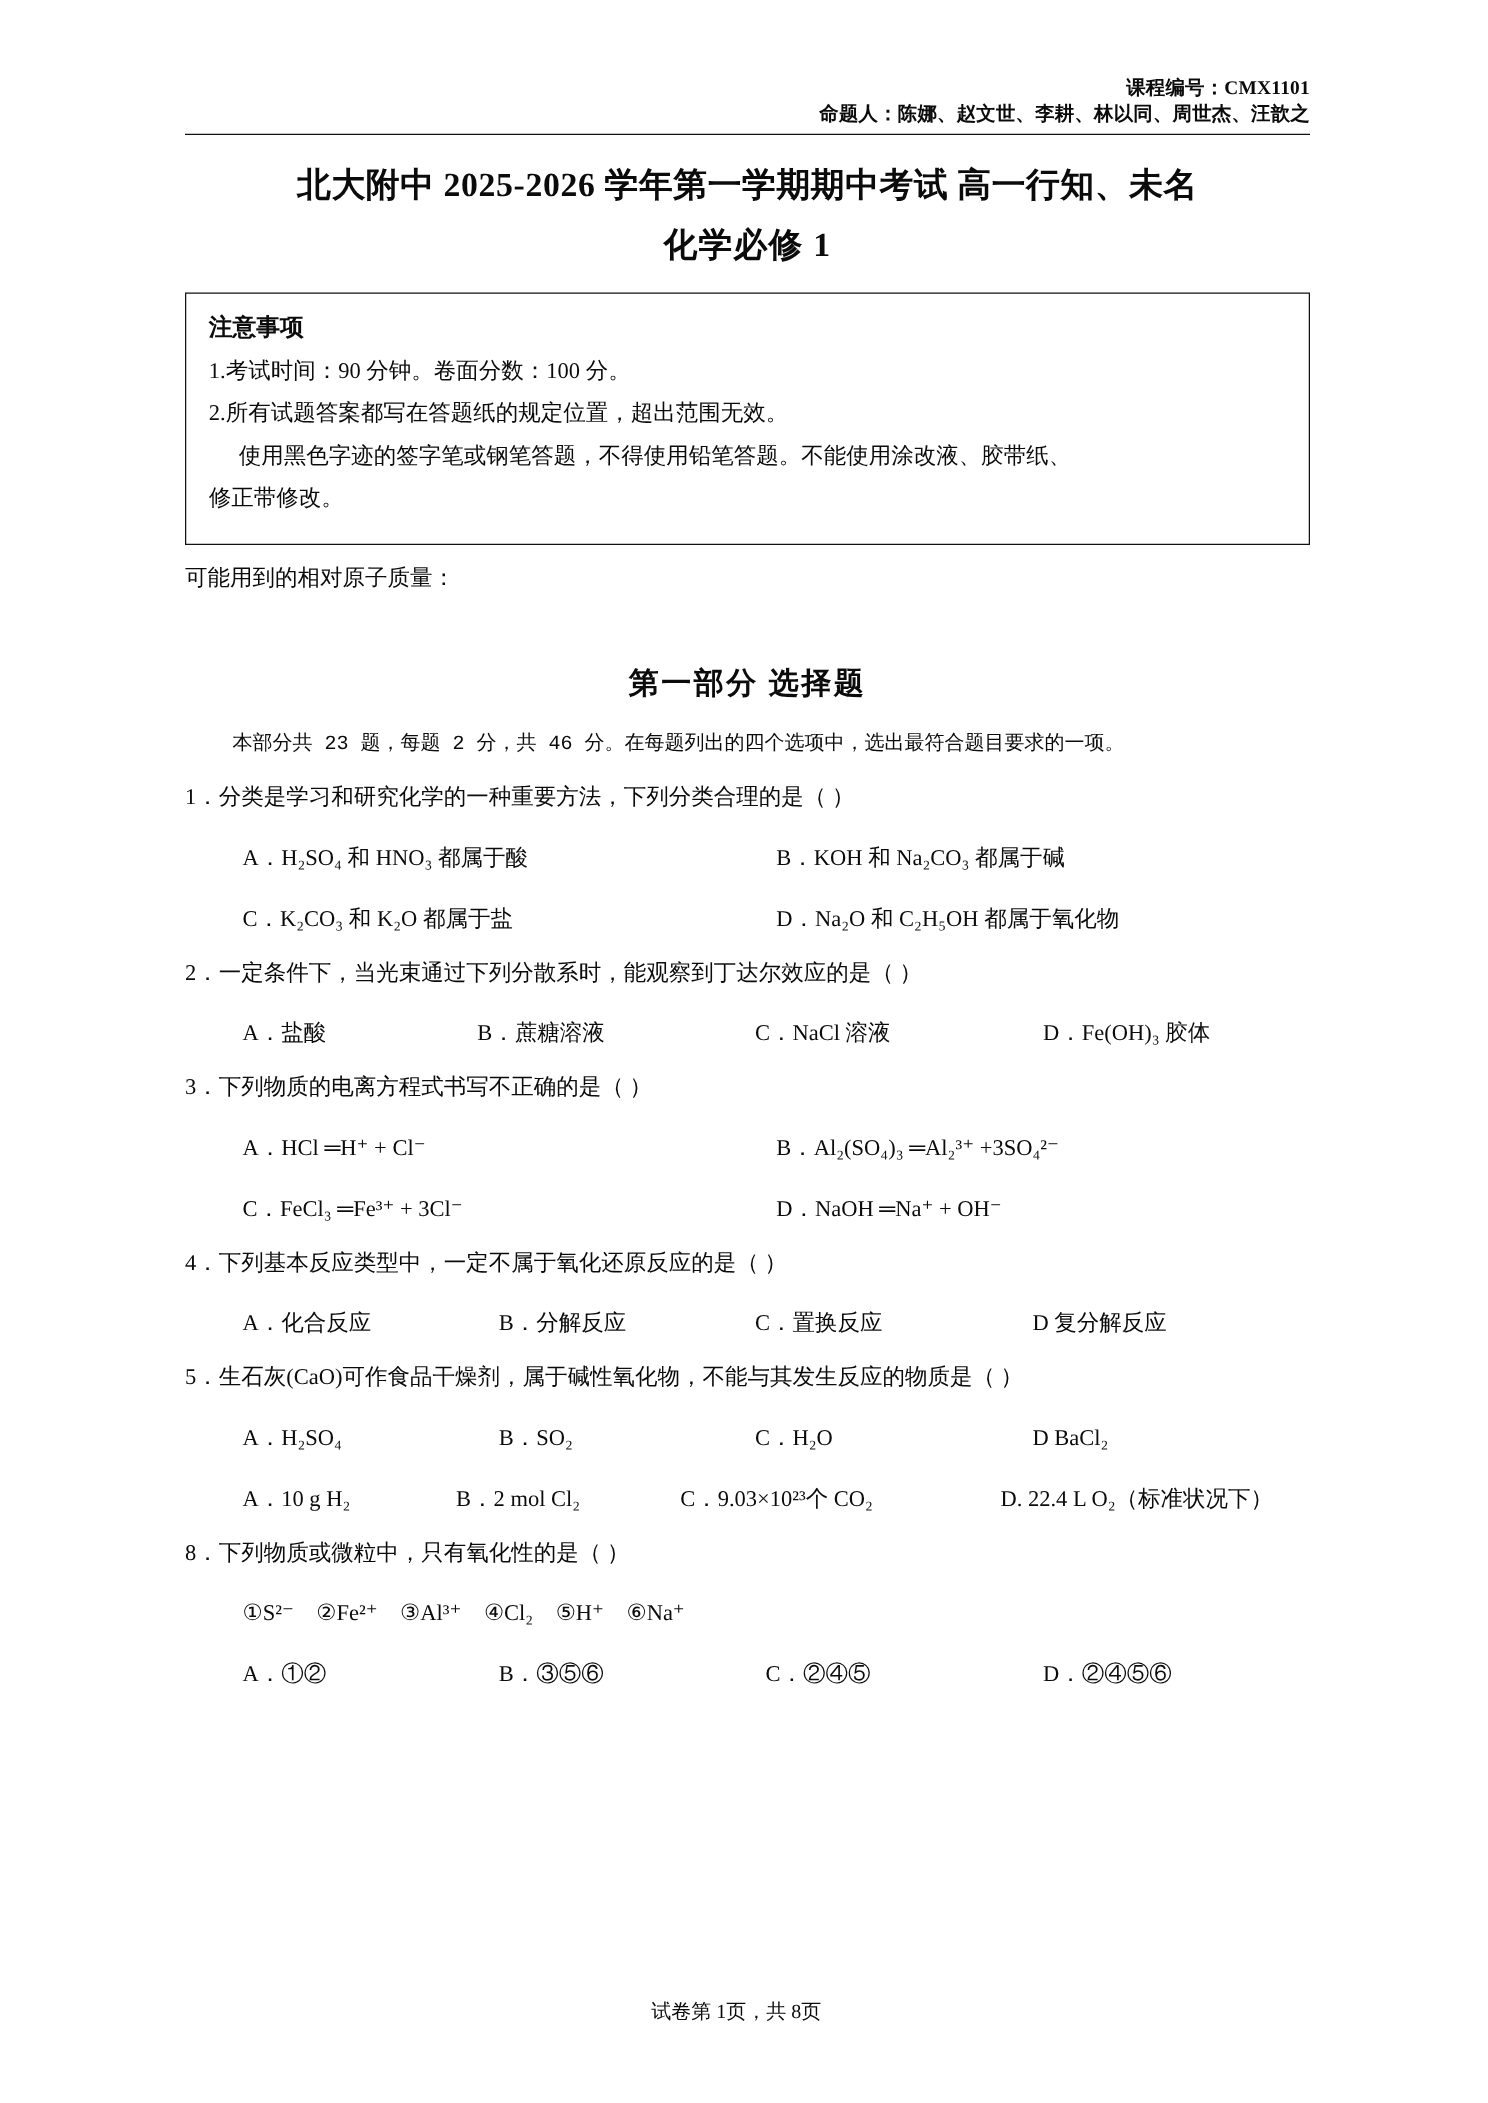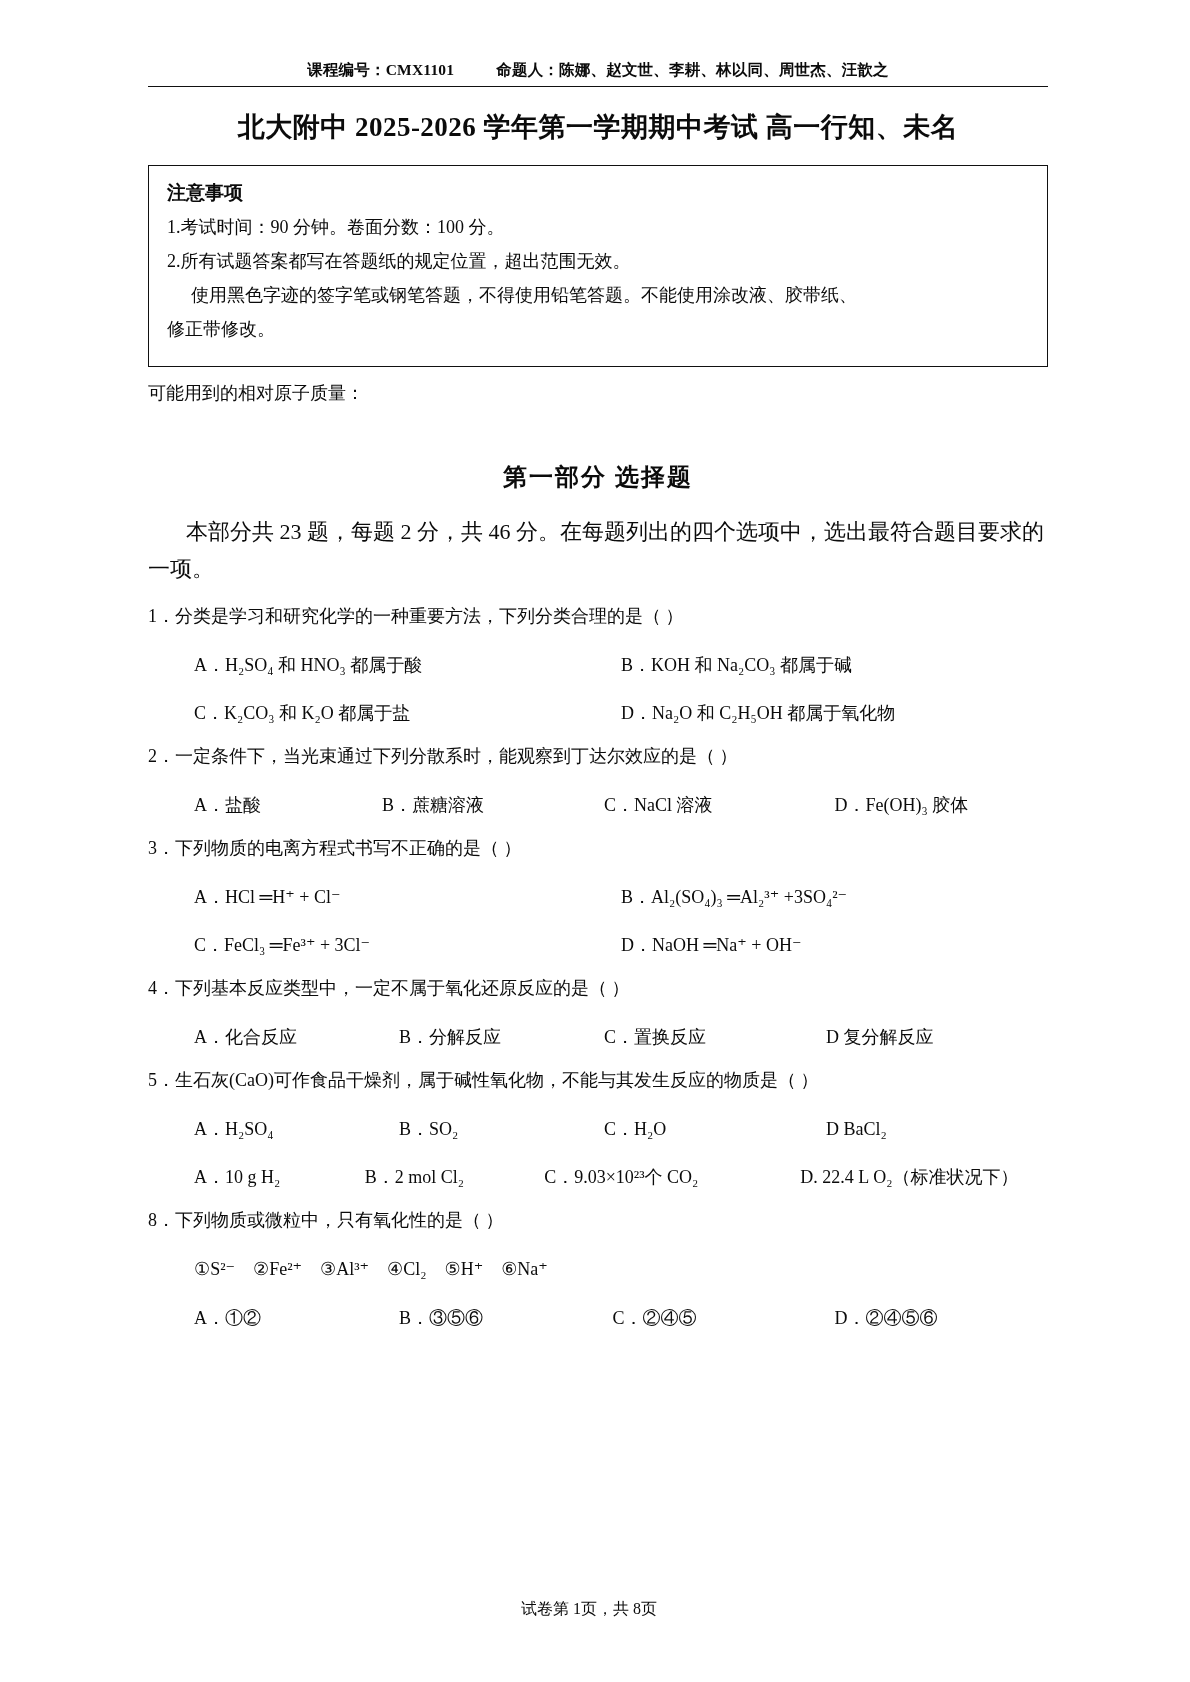--- a/index.html
+++ b/index.html
@@ -25,26 +25,27 @@
   .content {
     position: absolute;
     left: 148px;
     top: 60px;
     width: 900px;
   }
 
   
   .header-row {
     display: flex;
-    justify-content: center;
+    justify-content: space-between;
     align-items: flex-end;
     font-size: 15.5px;
     padding-bottom: 5px;
     border-bottom: 1.6px solid #111;
     letter-spacing: 0.2px;
+    flex-direction: column;
   }
   .header-left { font-weight: 600; }
   .header-right { font-weight: 600; }
   .header-right .label { font-weight: 700; margin-left: 42px; }
 
   
   .title1 {
     text-align: center;
     font-size: 27px;
     font-weight: 700;
@@ -93,23 +94,24 @@
   .part-title {
     text-align: center;
     font-size: 24px;
     font-weight: 700;
     margin-top: 56px;
     letter-spacing: 2px;
   }
 
   .part-desc {
     margin-top: 20px;
-    font-size: 22px;
+    font-size: 16px;
     line-height: 1.7;
     text-indent: 38px;
+    font-family: Liberation Mono, monospace;
   }
 
   .q {
     margin-top: 14px;
     font-size: 18px;
     line-height: 1.6;
   }
   .q-stem { }
   .opts {
     display: flex;
@@ -139,20 +141,21 @@
     <div class="header-row">
       <div class="header-left">
         <span>课程编号：</span><span>CMX1101</span>
       </div>
       <div class="header-right">
         <span class="label">命题人：</span><span>陈娜、赵文世、李耕、林以同、周世杰、汪歆之</span>
       </div>
     </div>
 
     <div class="title1">北大附中 2025-2026 学年第一学期期中考试 高一行知、未名</div>
+    <div class="title2">化学必修 1</div>
 
     <div class="notice">
       <div class="notice-title">注意事项</div>
       <p>1.考试时间：90 分钟。卷面分数：100 分。</p>
       <p>2.所有试题答案都写在答题纸的规定位置，超出范围无效。</p>
       <p class="indent">使用黑色字迹的签字笔或钢笔答题，不得使用铅笔答题。不能使用涂改液、胶带纸、</p>
       <p>修正带修改。</p>
     </div>
 
     <div class="atomic-label">可能用到的相对原子质量：</div>

